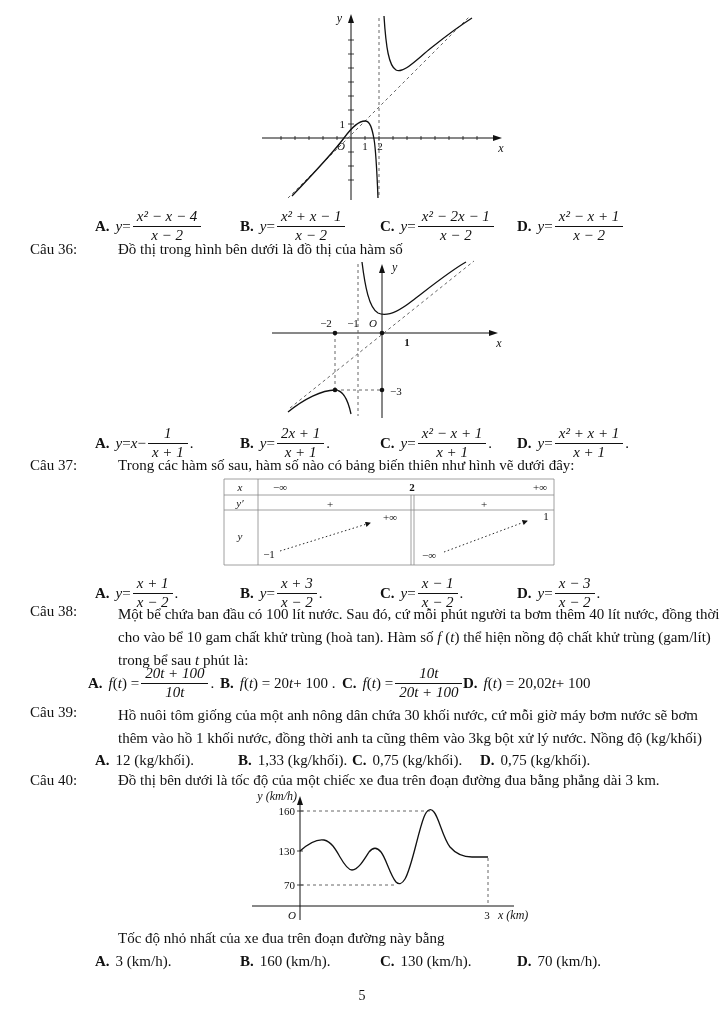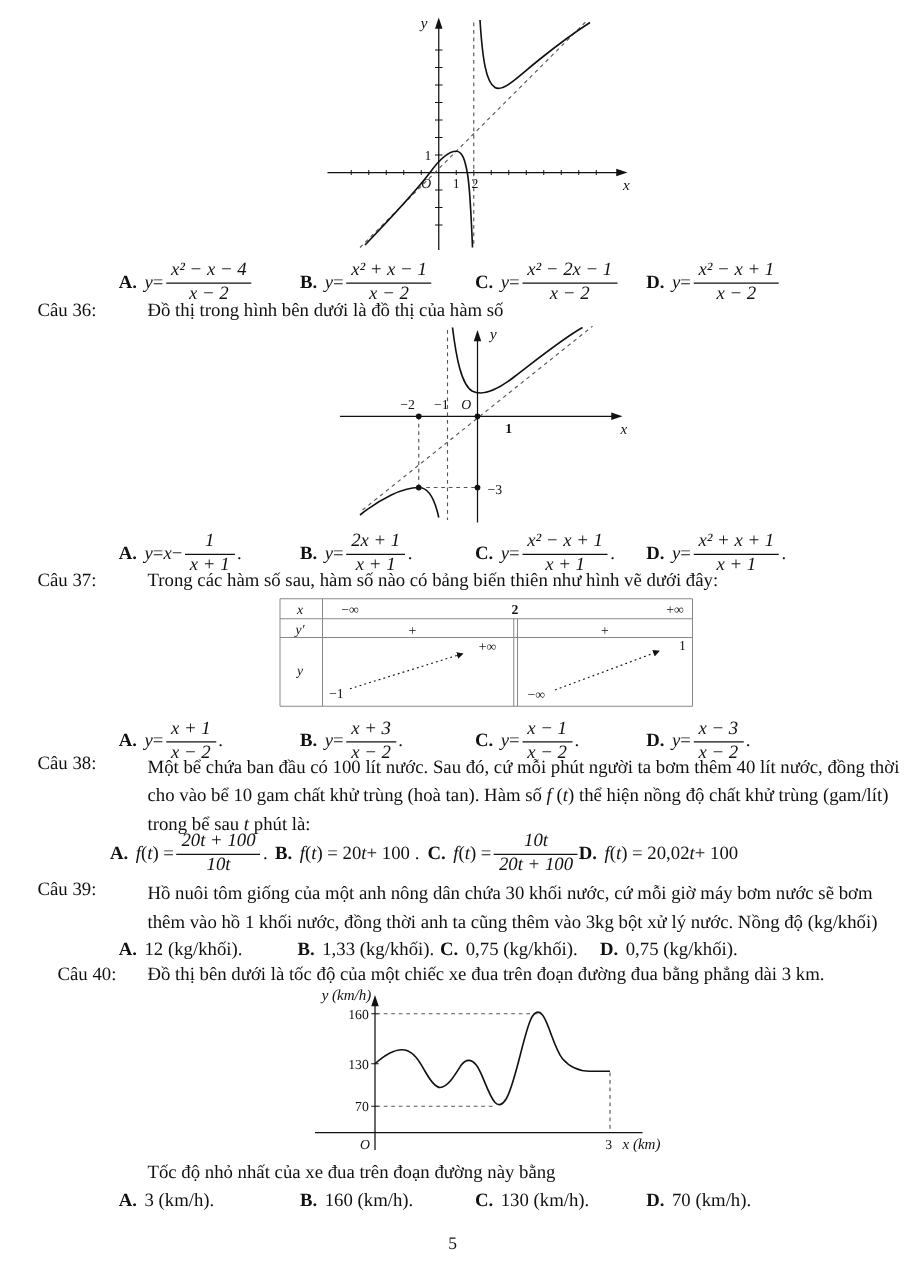--- a/index.html
+++ b/index.html
@@ -337,21 +337,21 @@
       <div class="option opt2">
         <b class="opt-label">C.</b>
         <span class="mr">0,75 (kg/khối).</span>
       </div>
       <div class="option opt3">
         <b class="opt-label">D.</b>
         <span class="mr">0,75 (kg/khối).</span>
       </div>
     </div>
 
-  <span class="qheader" style="top:772px;margin-left:16px;">Câu 40:</span>
+  <span class="qheader" style="top:772px;">Câu 40:</span>
   <span class="qtext" style="top:772px;">Đồ thị bên dưới là tốc độ của một chiếc xe đua trên đoạn đường đua bằng phẳng dài 3 km.</span>
 
   <svg style="left:240px;top:790px;" width="280" height="136" viewBox="0 0 280 136">
     <line class="axis" x1="12" y1="116" x2="274" y2="116" stroke-width="1.6"></line>
     <line class="axis" x1="60" y1="130" x2="60" y2="12"></line>
     <polygon points="60,6 57,15 63,15" fill="#111"></polygon>
     <line class="tick" x1="57" y1="21" x2="63" y2="21"></line>
     <line class="tick" x1="57" y1="61" x2="63" y2="61"></line>
     <line class="tick" x1="57" y1="95" x2="63" y2="95"></line>
     <line class="dash" x1="61" y1="21" x2="193" y2="21"></line>

